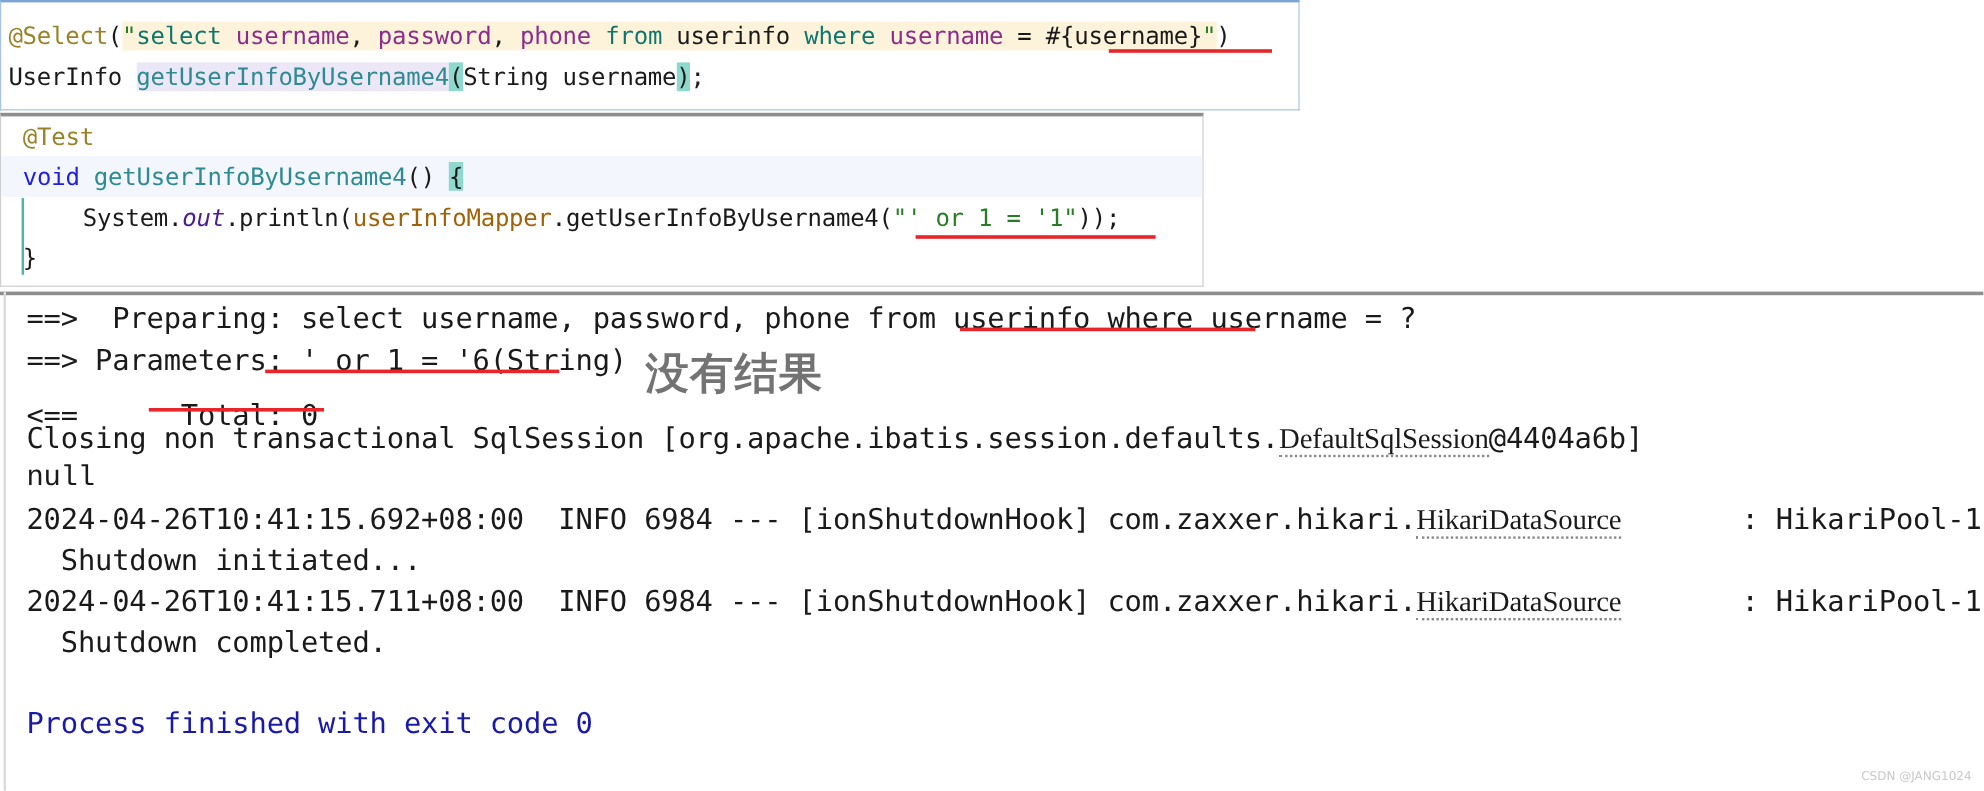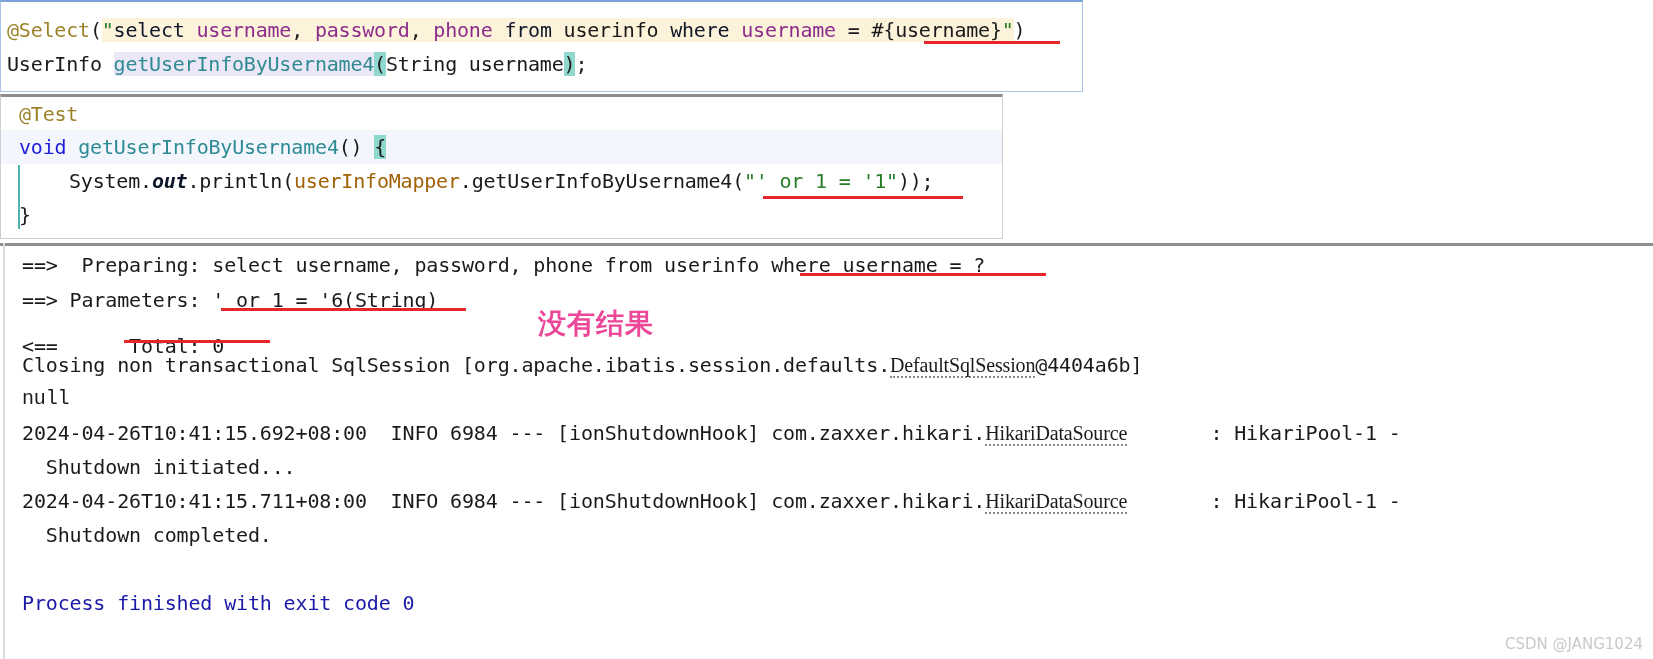--- a/index.html
+++ b/index.html
@@ -45,26 +45,26 @@
   #mapper-line-2 {
     position: absolute;
     left: 6px;
     top: 45px;
   }
   .hl-annotation-bg {
     background: #fdf3da;
   }
   .tok-annotation { color: #9a8228; margin-top: 36px; }
   .tok-plain      { color: #1a1a1a; }
-  .tok-keyword-sql{ color: #0f172a; }
+  .tok-keyword-sql{ color: #0f766e; }
   .tok-ident-sql  { color: #8c2d8c; }
   .tok-string     { color: #267d26; }
   .tok-method     { color: #2e8b93; }
   .tok-field      { color: #a16207; }
-  .tok-static-it  { color: #0f172a; font-style: italic; font-weight: bold; }
+  .tok-static-it  { color: #4c1d95; font-style: italic; }
   .tok-keyword    { color: #2020dd; }
   .hl-method-bg   { background: #ece7f7; }
   .hl-brace       { background: #8fd8ce; }
 
   
   #test-panel {
     position: absolute;
     left: 0;
     top: 94px;
     width: 1003px;
@@ -112,21 +112,21 @@
     left: 3px;
     top: 243px;
     width: 2px;
     height: 416px;
     background: #dcdcdc;
   }
   .console-line {
     position: absolute;
     white-space: pre;
     font-family: "DejaVu Sans Mono", "Liberation Mono", monospace;
-    font-size: 20px;
+    font-size: 24px;
     line-height: 34px;
     color: #1a1a1a;
     letter-spacing: -0.15px;
   }
   .console-line.blue { color: #1a1aa8; }
 
   
   .red-underline {
     position: absolute;
     background: #e8262a;
@@ -134,36 +134,36 @@
   }
   .dotted-link {
     border-bottom: 2px dotted #8a8a8a;
     font-family: Liberation Serif, serif;
   }
 
   
   #cn-note {
     position: absolute;
     left: 538px;
-    top: 305px;
+    top: 287px;
     font-family: "DejaVu Sans", "Liberation Sans", sans-serif;
-    font-size: 28px;
+    font-size: 36px;
     font-weight: bold;
-    color: #ec4899;
+    color: #737373;
     white-space: pre;
     letter-spacing: 1px;
   }
 
   
   #watermark {
     position: absolute;
     right: 10px;
     bottom: 6px;
     font-family: "DejaVu Sans", "Liberation Sans", sans-serif;
-    font-size: 15px;
+    font-size: 10px;
     color: #c9c9c9;
     white-space: pre;
   }
 </style>
 </head>
 <body>
 
 <div id="mapper-panel">
 
   <div class="code-line" id="mapper-line-1"><span class="tok-annotation">@Select</span><span class="tok-plain">(</span><span class="hl-annotation-bg"><span class="tok-string">"</span><span class="tok-keyword-sql">select</span><span class="tok-plain"> </span><span class="tok-ident-sql">username</span><span class="tok-plain">, </span><span class="tok-ident-sql">password</span><span class="tok-plain">, </span><span class="tok-ident-sql">phone</span><span class="tok-plain"> </span><span class="tok-keyword-sql">from</span><span class="tok-plain"> </span><span class="tok-plain">userinfo</span><span class="tok-plain"> </span><span class="tok-keyword-sql">where</span><span class="tok-plain"> </span><span class="tok-ident-sql">username</span><span class="tok-plain"> = </span><span class="tok-plain">#{username}</span><span class="tok-string">"</span></span><span class="tok-plain">)</span></div>

